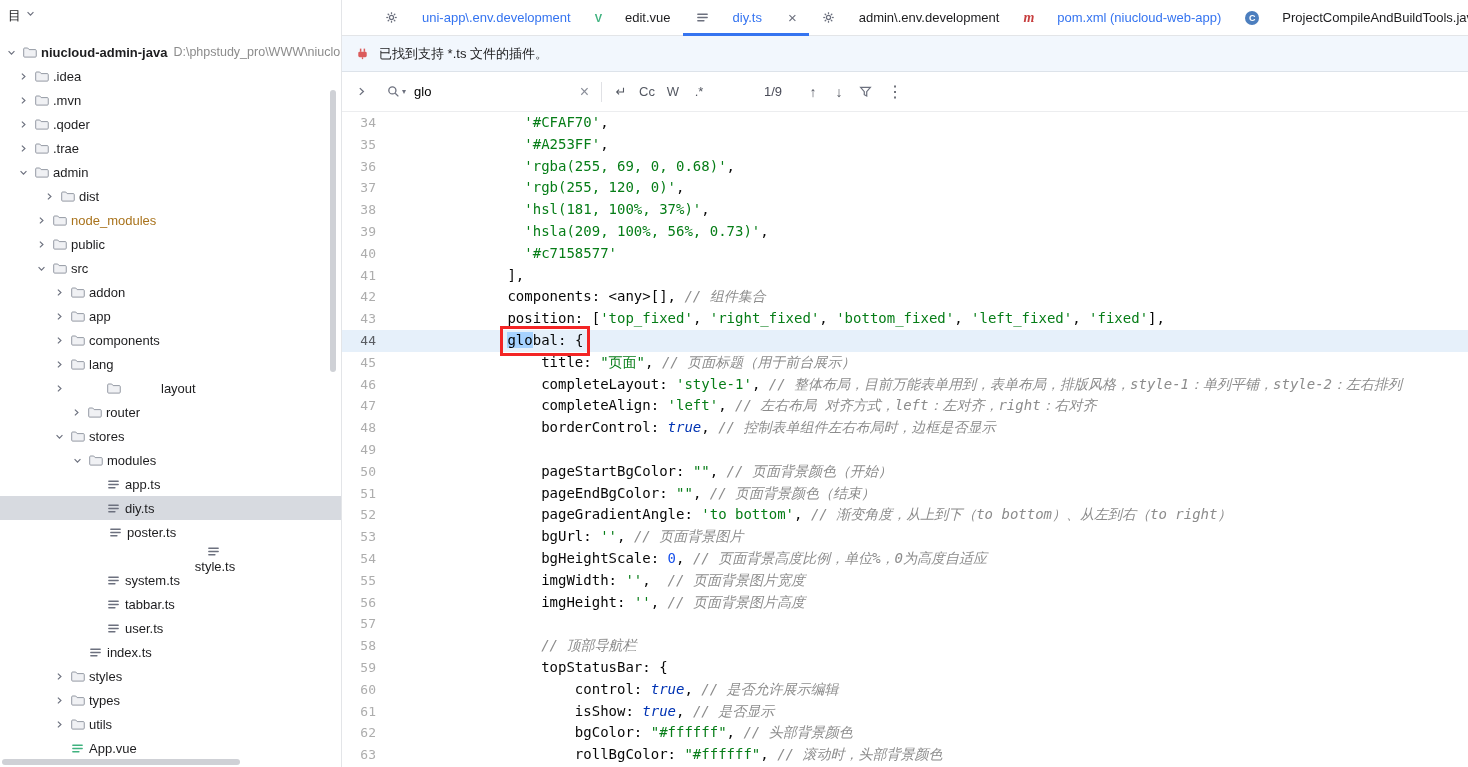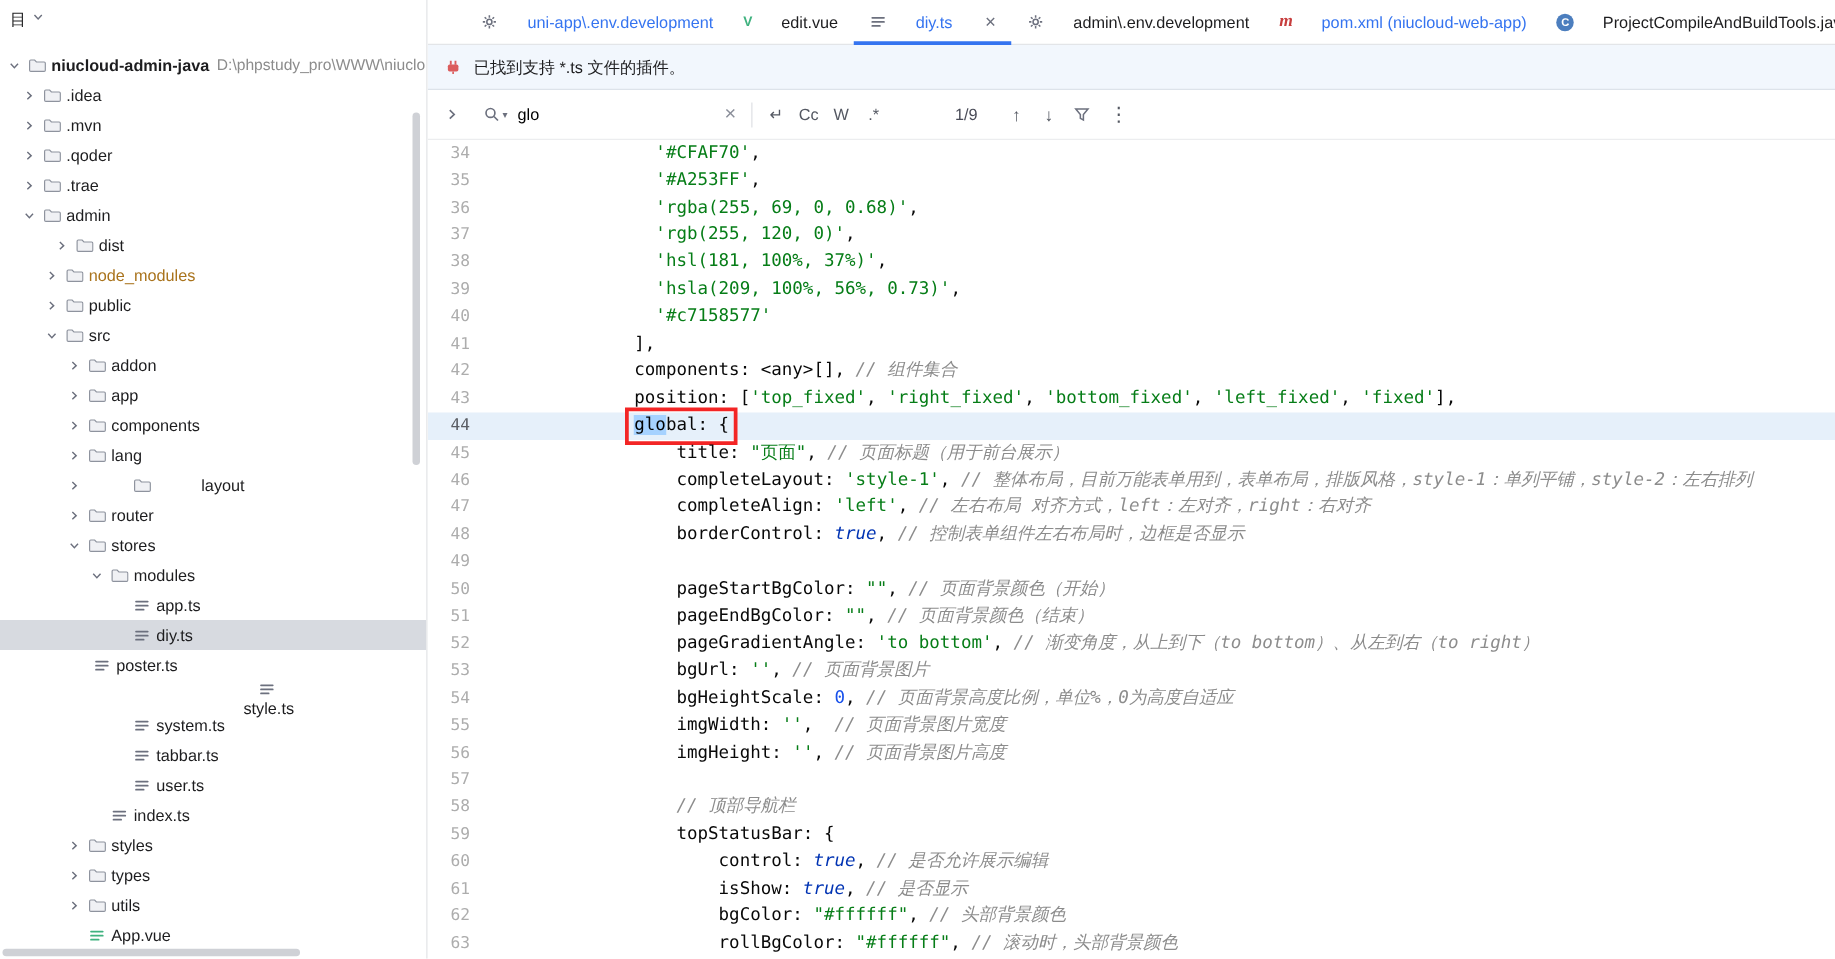--- a/index.html
+++ b/index.html
@@ -271,21 +271,21 @@
               <path d="M6 4.4 9.8 8 6 11.6" fill="none" stroke="#6C707E" stroke-width="1.4"></path>
             </svg>
           </span>
           <span class="cell-icon">
             <svg class="ic" viewBox="0 0 16 16">
               <path d="M1.8 4.2c0-.6.4-1 1-1h3.3l1.5 1.7h6.6c.55 0 1 .45 1 1v6c0 .6-.45 1-1 1H2.8c-.6 0-1-.4-1-1V4.2z" fill="#F0F1F4" stroke="#8E939E" stroke-width="1"></path>
             </svg>
           </span>
           <span class="tree-label">layout</span>
         </div>
-        <div class="tree-row" style="padding-left: 50px;">
+        <div class="tree-row" style="padding-left: 67px;">
           <span class="cell-chev">
             <svg class="ic-sm" viewBox="0 0 16 16">
               <path d="M6 4.4 9.8 8 6 11.6" fill="none" stroke="#6C707E" stroke-width="1.4"></path>
             </svg>
           </span>
           <span class="cell-icon">
             <svg class="ic" viewBox="0 0 16 16">
               <path d="M1.8 4.2c0-.6.4-1 1-1h3.3l1.5 1.7h6.6c.55 0 1 .45 1 1v6c0 .6-.45 1-1 1H2.8c-.6 0-1-.4-1-1V4.2z" fill="#F0F1F4" stroke="#8E939E" stroke-width="1"></path>
             </svg>
           </span>
@@ -336,21 +336,21 @@
             <svg class="ic" viewBox="0 0 16 16">
               <g stroke="#6C707E" stroke-width="1.5" stroke-linecap="round">
                 <line x1="3" y1="4.5" x2="13" y2="4.5"></line>
                 <line x1="3" y1="8" x2="13" y2="8"></line>
                 <line x1="3" y1="11.5" x2="9.5" y2="11.5"></line>
               </g>
             </svg>
           </span>
           <span class="tree-label">diy.ts</span>
         </div>
-        <div class="tree-row" style="padding-left: 54px;">
+        <div class="tree-row" style="padding-left: 88px;">
           <span class="cell-chev"></span>
           <span class="cell-icon">
             <svg class="ic" viewBox="0 0 16 16">
               <g stroke="#6C707E" stroke-width="1.5" stroke-linecap="round">
                 <line x1="3" y1="4.5" x2="13" y2="4.5"></line>
                 <line x1="3" y1="8" x2="13" y2="8"></line>
                 <line x1="3" y1="11.5" x2="9.5" y2="11.5"></line>
               </g>
             </svg>
           </span>

